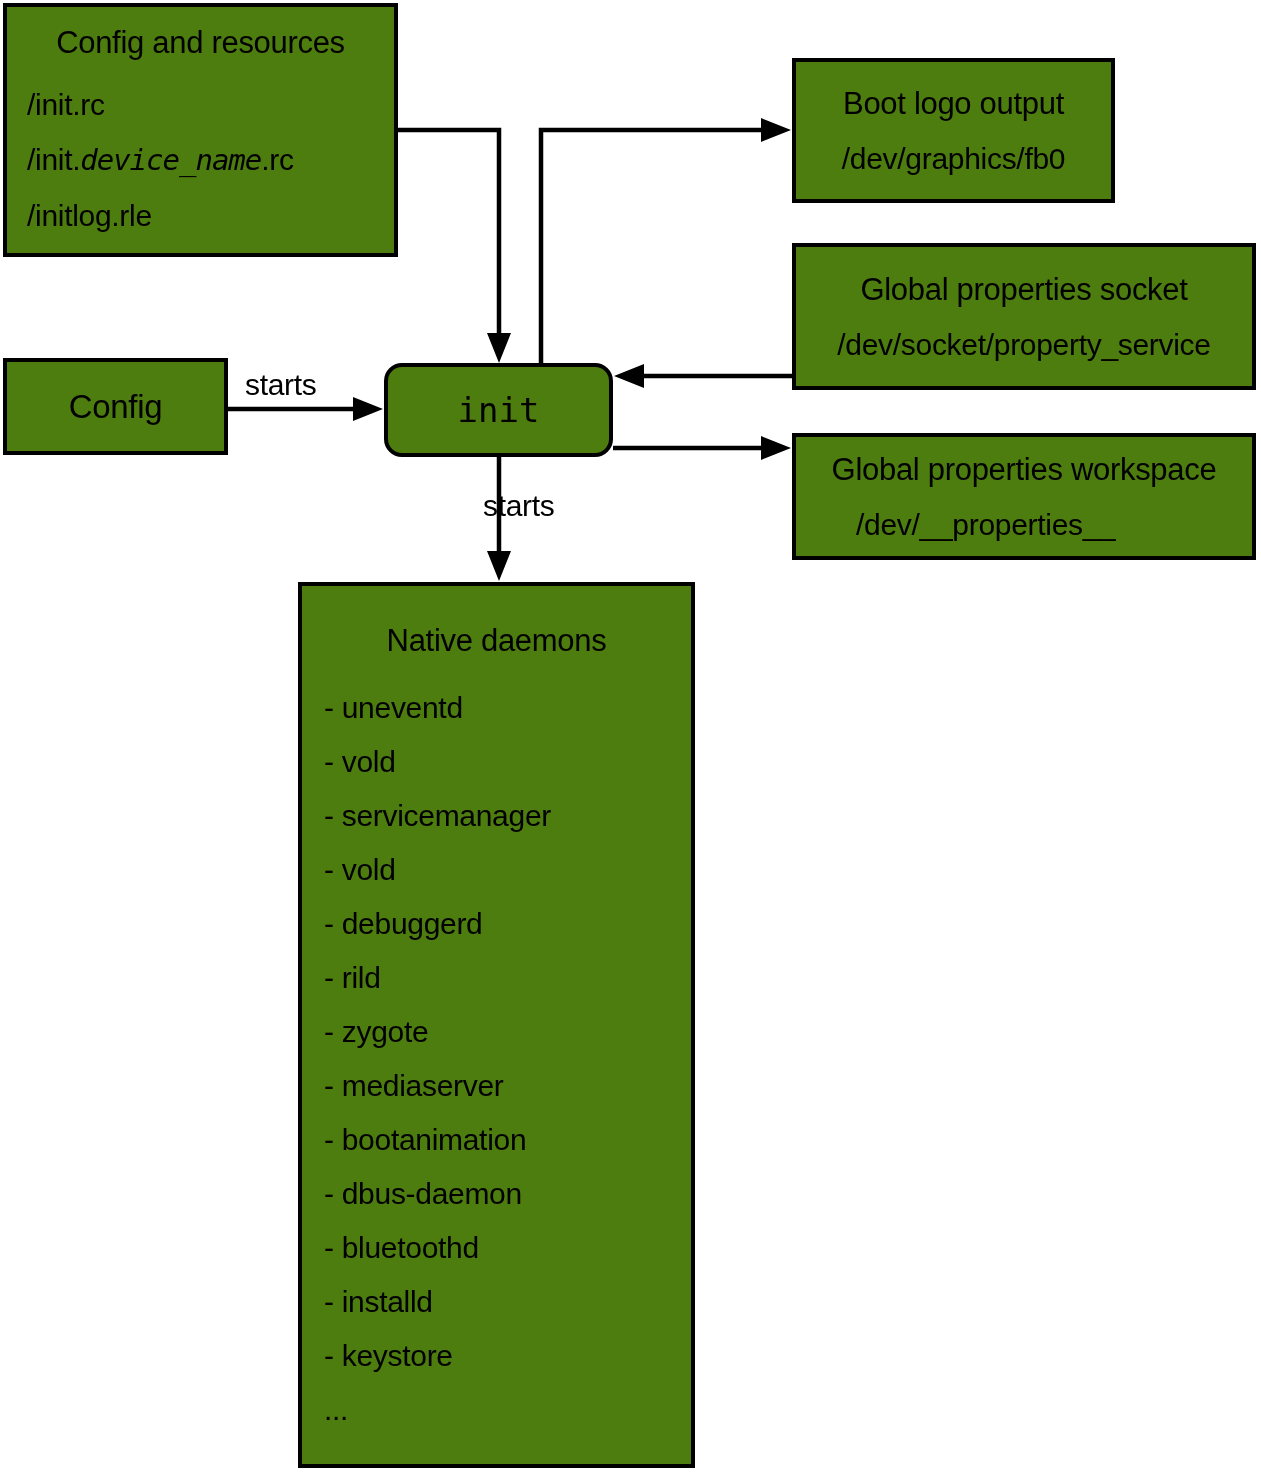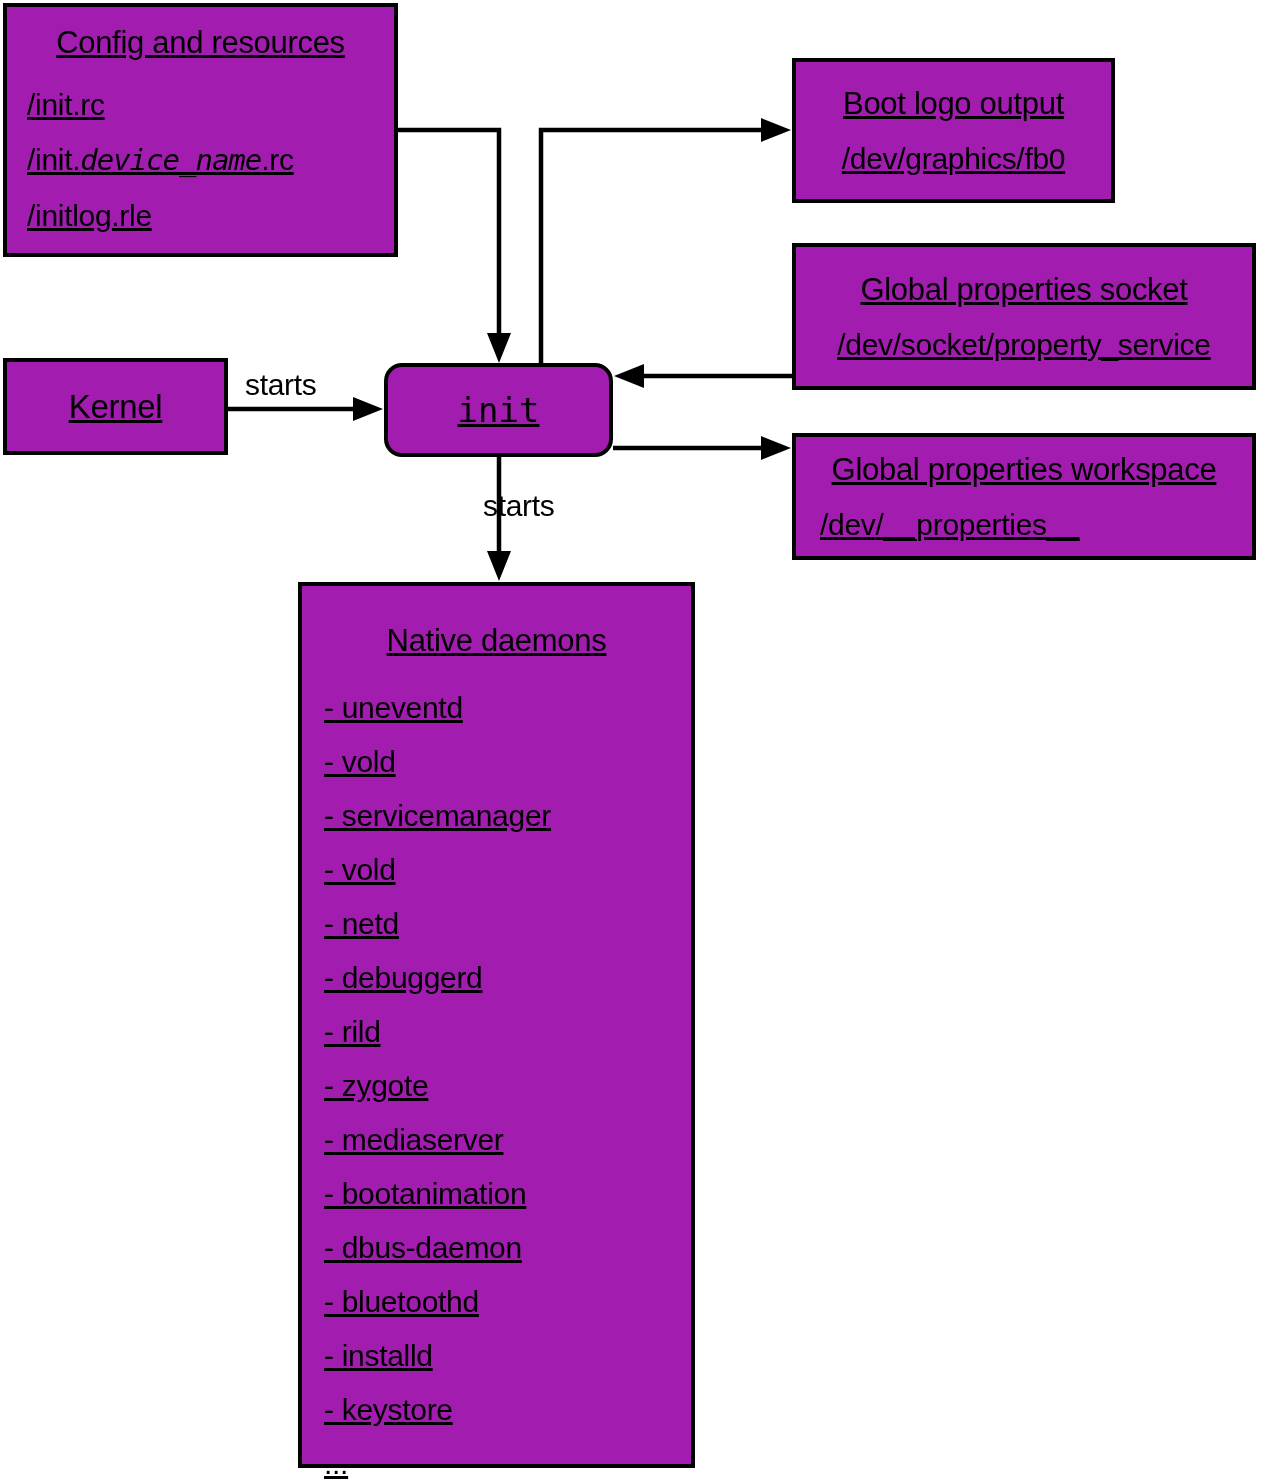--- a/index.html
+++ b/index.html
@@ -19,24 +19,23 @@
   .connectors {
     position: absolute;
     left: 0;
     top: 0;
     width: 1261px;
     height: 1479px;
   }
   .box {
     position: absolute;
     box-sizing: border-box;
-    background: #a21caf;
+    background: #4d7c0f;
     border: 4px solid #000000;
     letter-spacing: -0.3px;
-    text-decoration: underline;
   }
   .box-title {
     text-align: center;
     font-size: 31px;
     line-height: 48px;
     white-space: nowrap;
   }
   .box-line {
     font-size: 30px;
     line-height: 55px;
@@ -72,21 +71,21 @@
   .init-title {
     text-align: center;
     font-family: "DejaVu Sans Mono", monospace;
     font-size: 34px;
     letter-spacing: 0;
     width: 100%;
   }
   
   .workspace-box { left: 792px; top: 433px; width: 464px; height: 127px; }
   .workspace-box .box-title { line-height: 55px; }
-  .workspace-box .box-line { padding-left: 24px; }
+  .workspace-box .box-line { padding-left: 24px; margin-left: 36px; }
   
   .native-box { left: 298px; top: 582px; width: 397px; height: 886px; padding-top: 31px; }
   .native-box .box-items { padding-left: 22px; margin-top: 16px; }
   .native-box .box-line { line-height: 54px; }
   
   .arrow-label {
     position: absolute;
     font-size: 30px;
     line-height: 30px;
     letter-spacing: -0.3px;
@@ -152,40 +151,39 @@
     <div class="box-title">Boot logo output</div>
     <div class="box-line">/dev/graphics/fb0</div>
   </div>
 
   <div class="box socket-box centered">
     <div class="box-title">Global properties socket</div>
     <div class="box-line">/dev/socket/property_service</div>
   </div>
 
   <div class="box kernel-box centered">
-    <div class="box-title">Kernel</div>
+    <div class="box-title">Config</div>
   </div>
 
   <div class="box init-box centered">
     <div class="init-title">init</div>
   </div>
 
   <div class="box workspace-box centered">
     <div class="box-title">Global properties workspace</div>
     <div class="box-line">/dev/__properties__</div>
   </div>
 
   <div class="box native-box">
     <div class="box-title">Native daemons</div>
     <div class="box-items">
       <div class="box-line">- uneventd</div>
       <div class="box-line">- vold</div>
       <div class="box-line">- servicemanager</div>
       <div class="box-line">- vold</div>
-      <div class="box-line">- netd</div>
       <div class="box-line">- debuggerd</div>
       <div class="box-line">- rild</div>
       <div class="box-line">- zygote</div>
       <div class="box-line">- mediaserver</div>
       <div class="box-line">- bootanimation</div>
       <div class="box-line">- dbus-daemon</div>
       <div class="box-line">- bluetoothd</div>
       <div class="box-line">- installd</div>
       <div class="box-line">- keystore</div>
       <div class="box-line">...</div>

